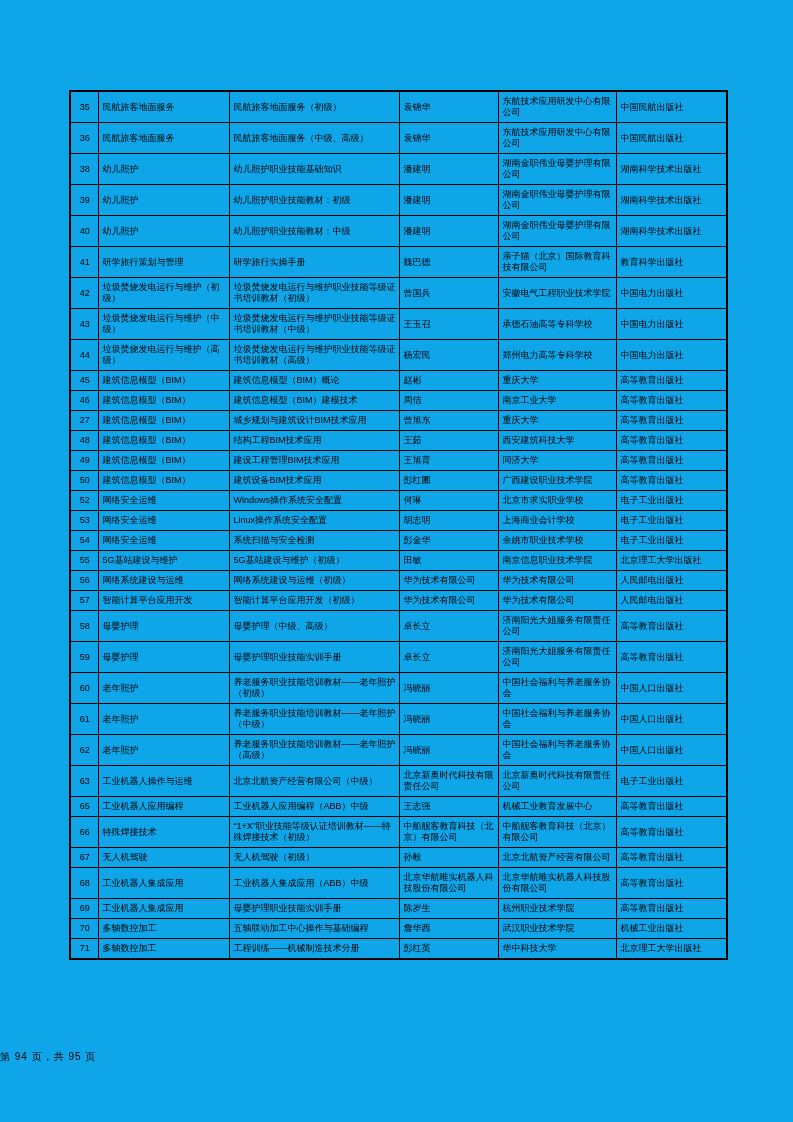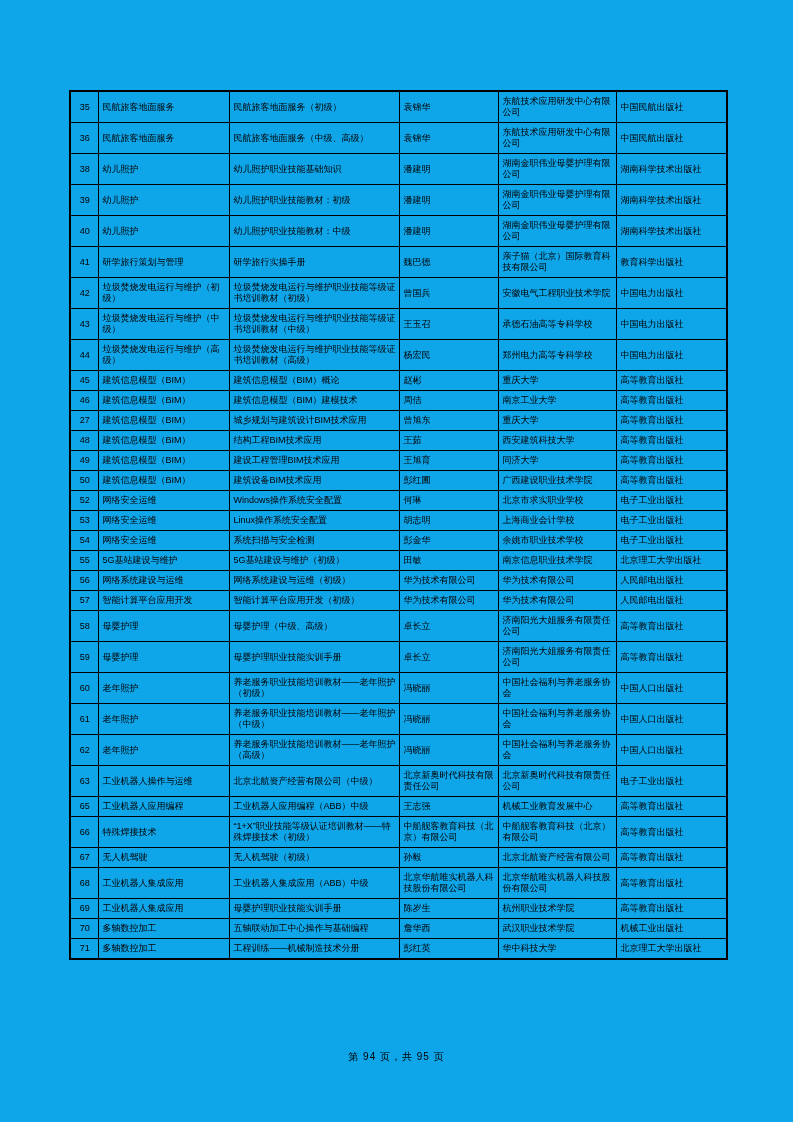--- a/index.html
+++ b/index.html
@@ -32,21 +32,21 @@
   col.w-num { width: 28px; }
   col.w-cat { width: 131px; }
   col.w-title { width: 170px; }
   col.w-author { width: 99px; }
   col.w-org { width: 118px; }
   col.w-pub { width: 111px; }
   .footer {
     position: absolute;
     left: 0; top: 1050px;
     width: 793px;
-    text-align: center;
+    text-align: left;
     font-size: 10px;
     letter-spacing: 1px;
   }
 </style>
 </head>
 <body>
 
 <div class="page">
 
   <table class="doc-table">

